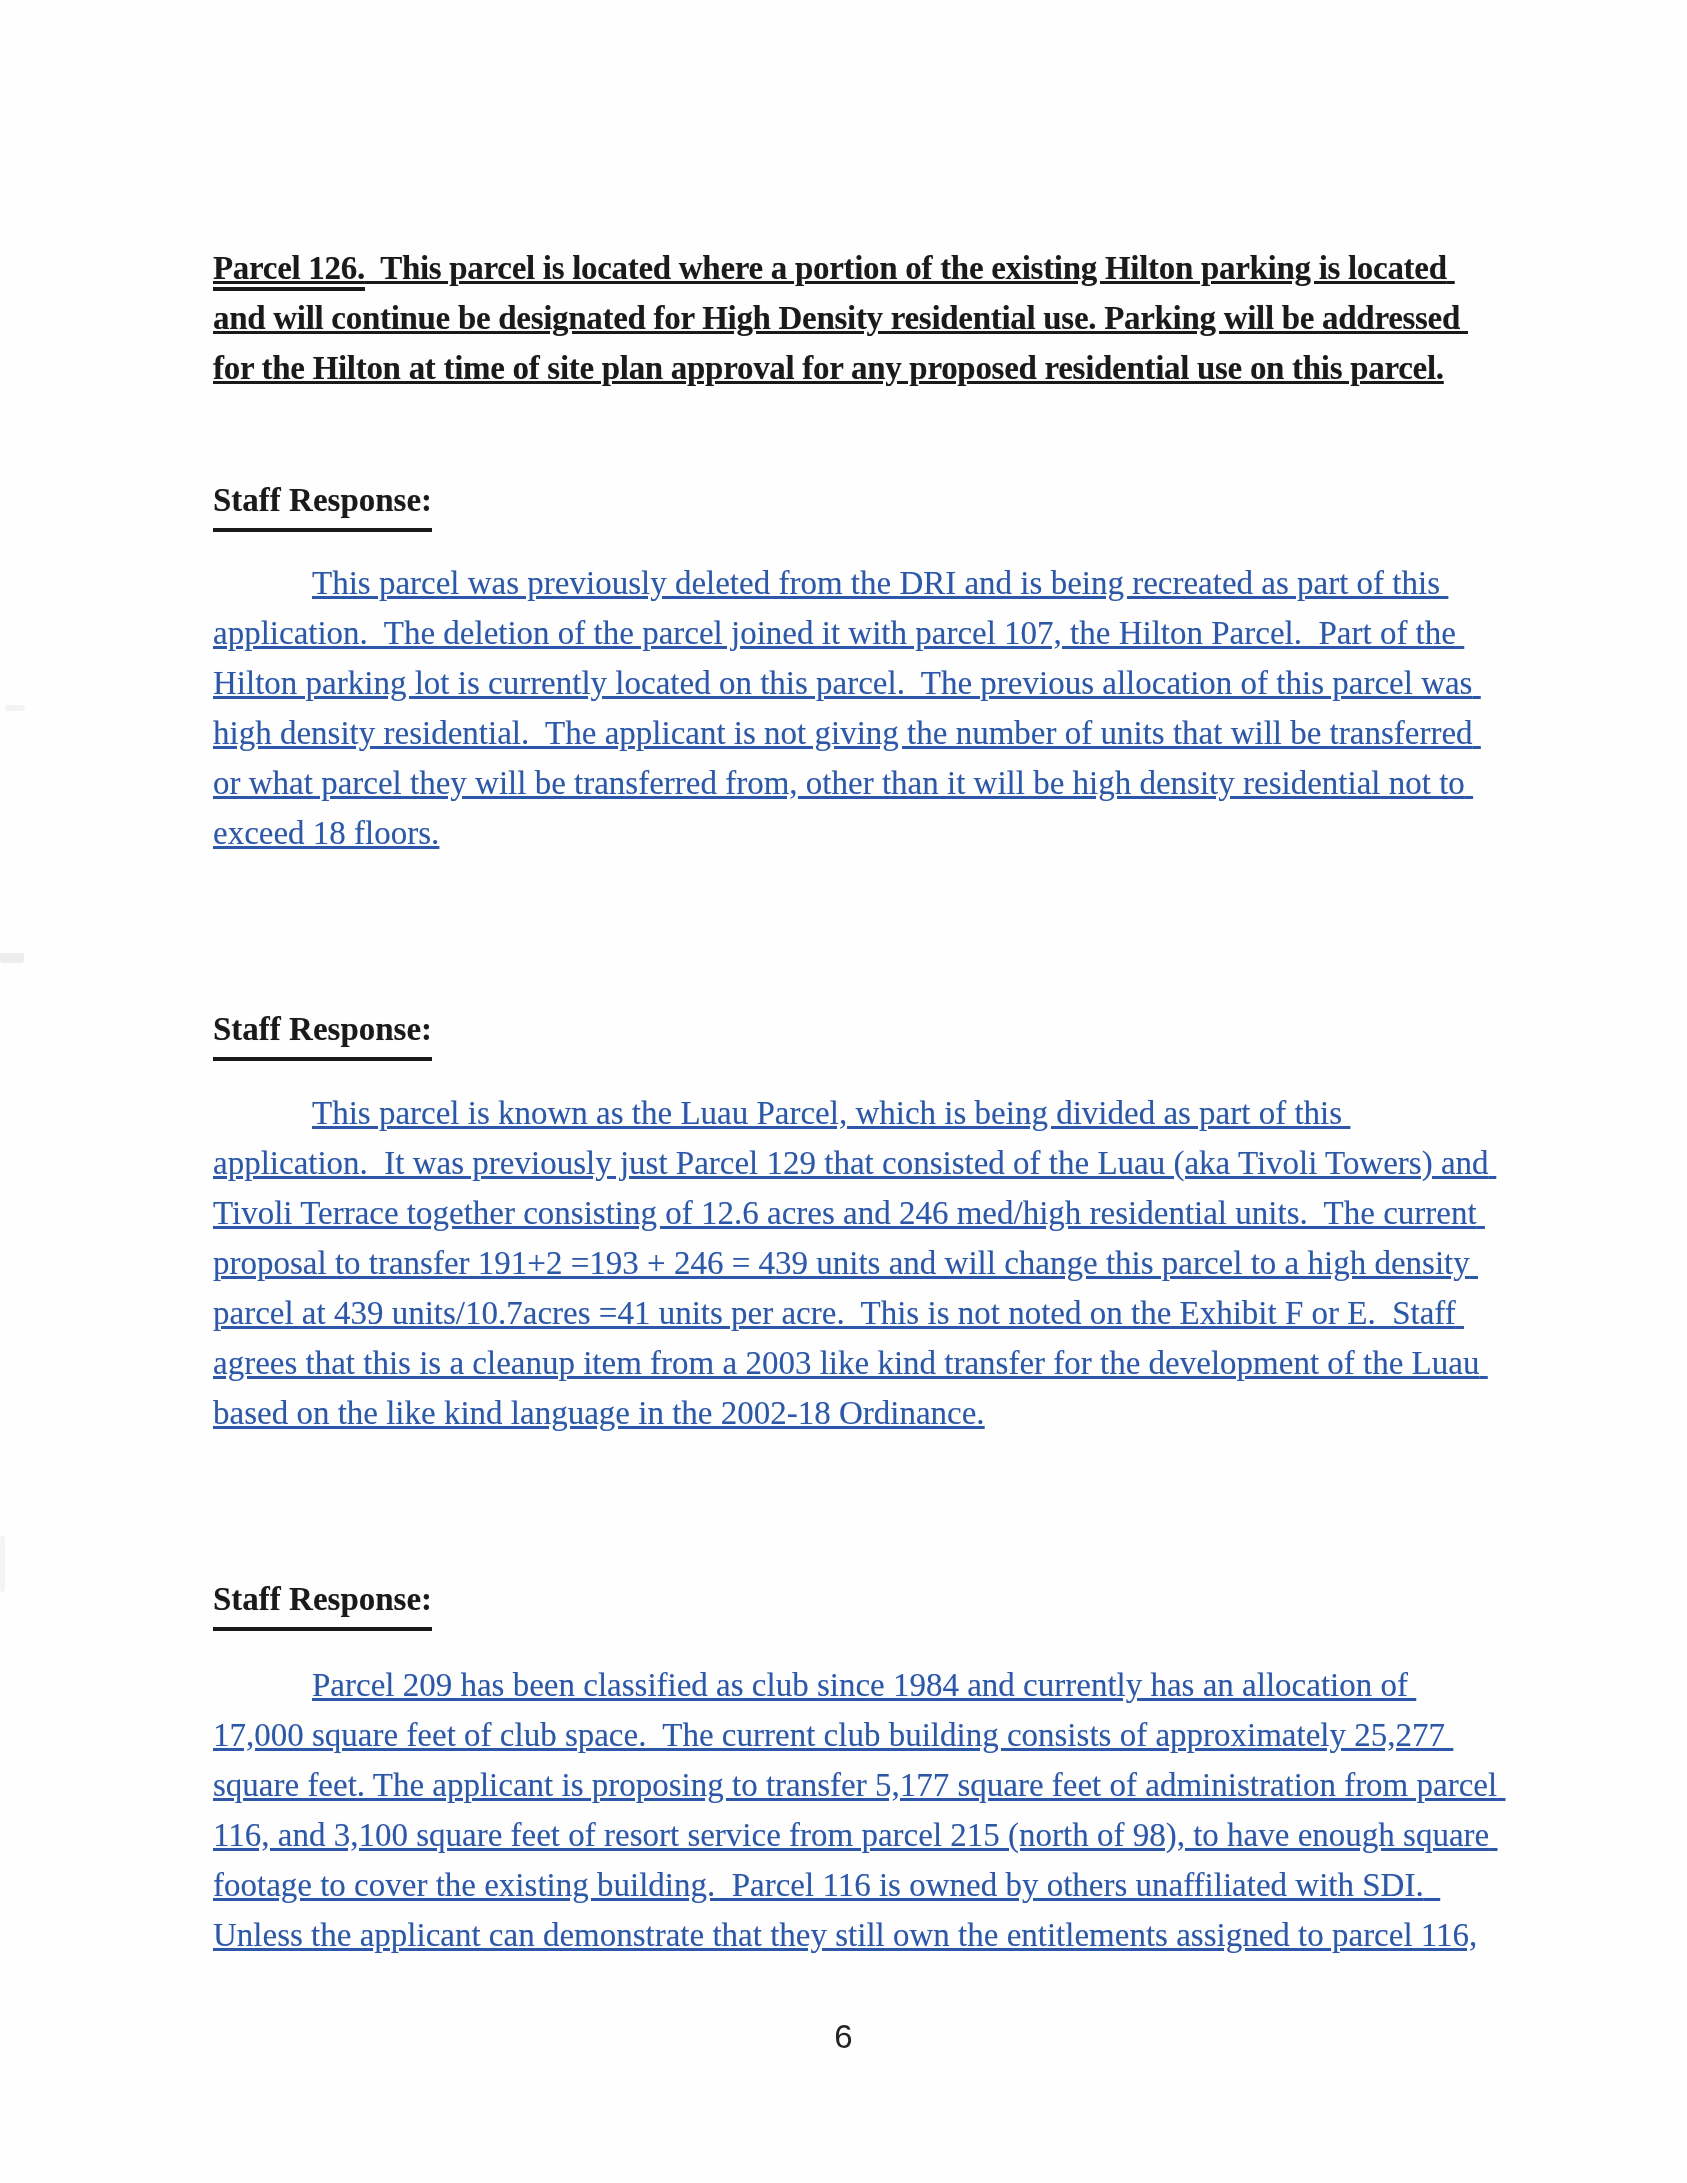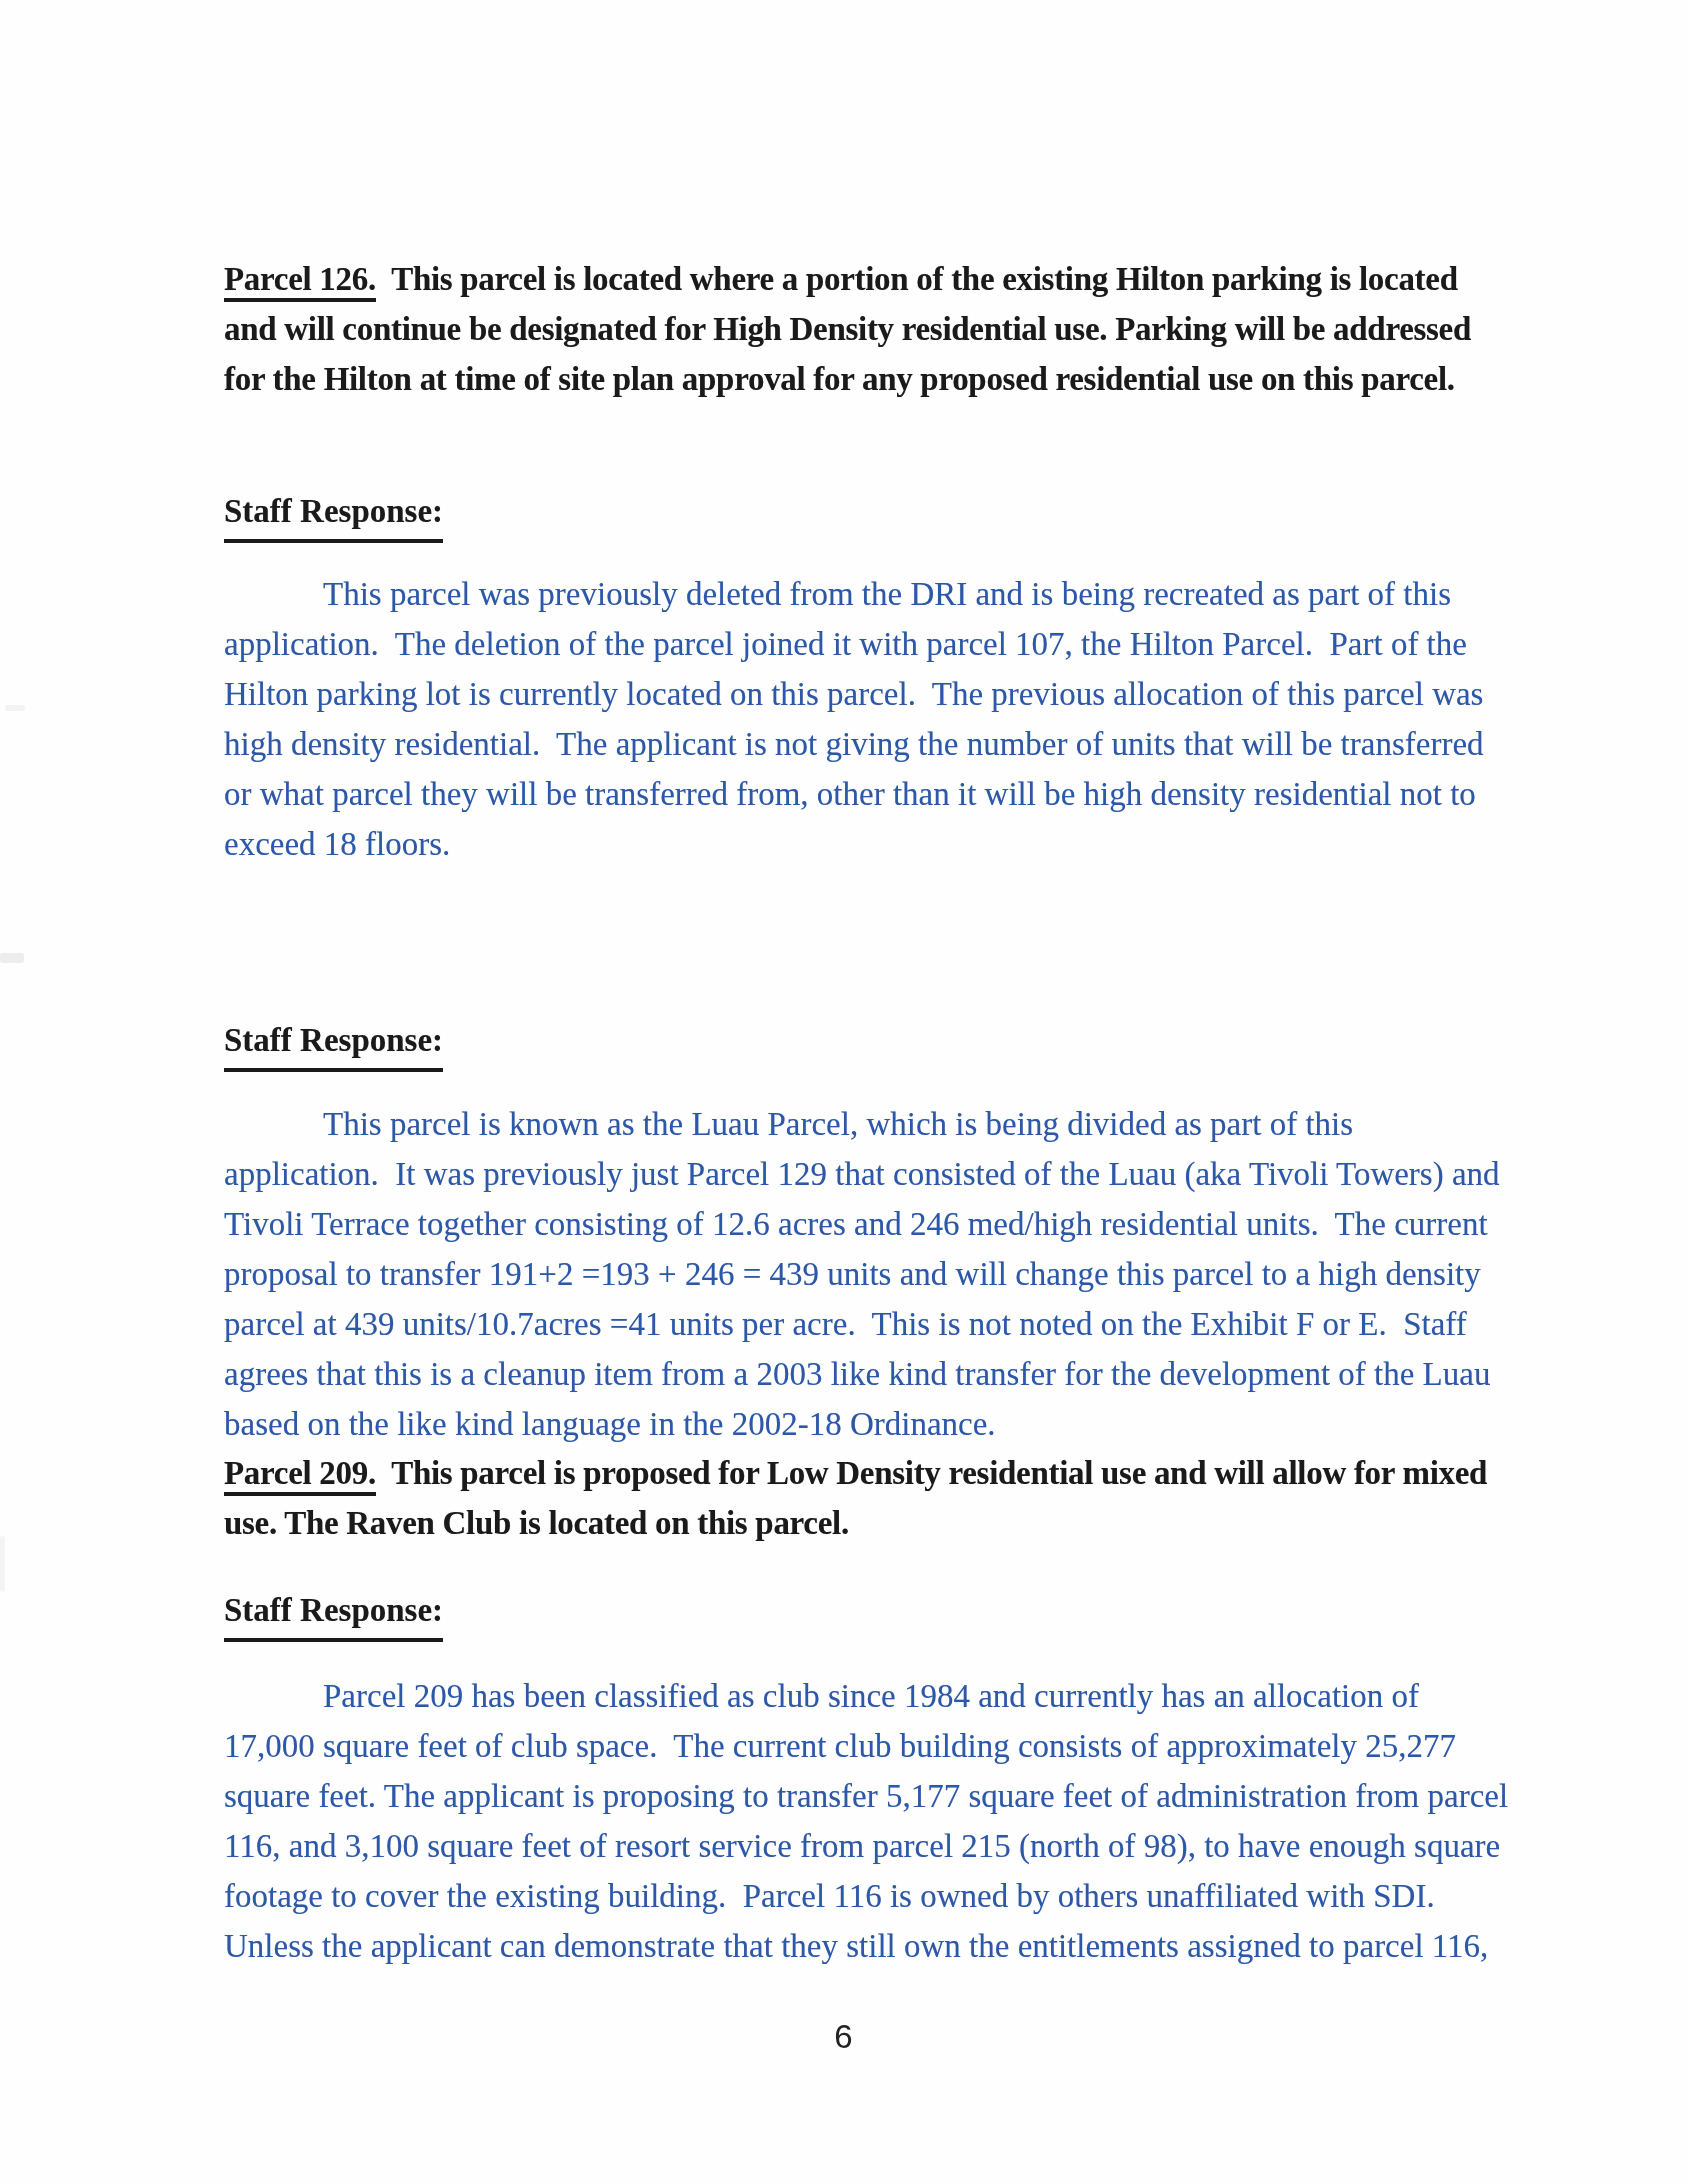--- a/index.html
+++ b/index.html
@@ -12,24 +12,25 @@
     width: 1687px;
     height: 2183px;
     background: #fefefe;
     overflow: hidden;
     font-family: "Liberation Serif", serif;
   }
   .block {
     position: absolute;
     left: 208px;
     width: 1286px;
-    margin: 16px;
+    margin: 5px;
     font-size: 33px;
     line-height: 50px;
     white-space: pre-wrap;
+    text-decoration: underline;
   }
   .heading {
     font-weight: bold;
     color: var(--ink, #1a1a1a);
     letter-spacing: -0.3px;
     text-shadow: 0 0 0.8px rgba(0,0,0,0.30);
   }
   .lead-underline {
     border-bottom: 4px solid var(--ink, #1a1a1a);
     padding-bottom: 0.8px;
@@ -78,21 +79,20 @@
 
   <p class="block staff" style="top:470px"><span class="staff-underline">Staff Response:</span></p>
 
   <p class="block response" style="top:553px">This parcel was previously deleted from the DRI and is being recreated as part of this application.  The deletion of the parcel joined it with parcel 107, the Hilton Parcel.  Part of the Hilton parking lot is currently located on this parcel.  The previous allocation of this parcel was high density residential.  The applicant is not giving the number of units that will be transferred or what parcel they will be transferred from, other than it will be high density residential not to exceed 18 floors.</p>
 
 
   <p class="block staff" style="top:999px"><span class="staff-underline">Staff Response:</span></p>
 
   <p class="block response" style="top:1083px">This parcel is known as the Luau Parcel, which is being divided as part of this application.  It was previously just Parcel 129 that consisted of the Luau (aka Tivoli Towers) and Tivoli Terrace together consisting of 12.6 acres and 246 med/high residential units.  The current proposal to transfer 191+2 =193 + 246 = 439 units and will change this parcel to a high density parcel at 439 units/10.7acres =41 units per acre.  This is not noted on the Exhibit F or E.  Staff agrees that this is a cleanup item from a 2003 like kind transfer for the development of the Luau based on the like kind language in the 2002-18 Ordinance.</p>
 
-  <p class="block heading" style="top:1432px"><span class="lead-underline">Parcel 209.</span><span>  This parcel is proposed for Low Density residential use and will allow for mixed use. The Raven Club is located on this parcel.</span></p>
 
   <p class="block staff" style="top:1569px"><span class="staff-underline">Staff Response:</span></p>
 
   <p class="block response" style="top:1655px">Parcel 209 has been classified as club since 1984 and currently has an allocation of 17,000 square feet of club space.  The current club building consists of approximately 25,277 square feet. The applicant is proposing to transfer 5,177 square feet of administration from parcel 116, and 3,100 square feet of resort service from parcel 215 (north of 98), to have enough square footage to cover the existing building.  Parcel 116 is owned by others unaffiliated with SDI.  Unless the applicant can demonstrate that they still own the entitlements assigned to parcel 116,</p>
 
   <div class="page-number">6</div>
 
   <div class="scan-artifact artifact-1"></div>
   <div class="scan-artifact artifact-2"></div>
   <div class="scan-artifact artifact-3"></div>

